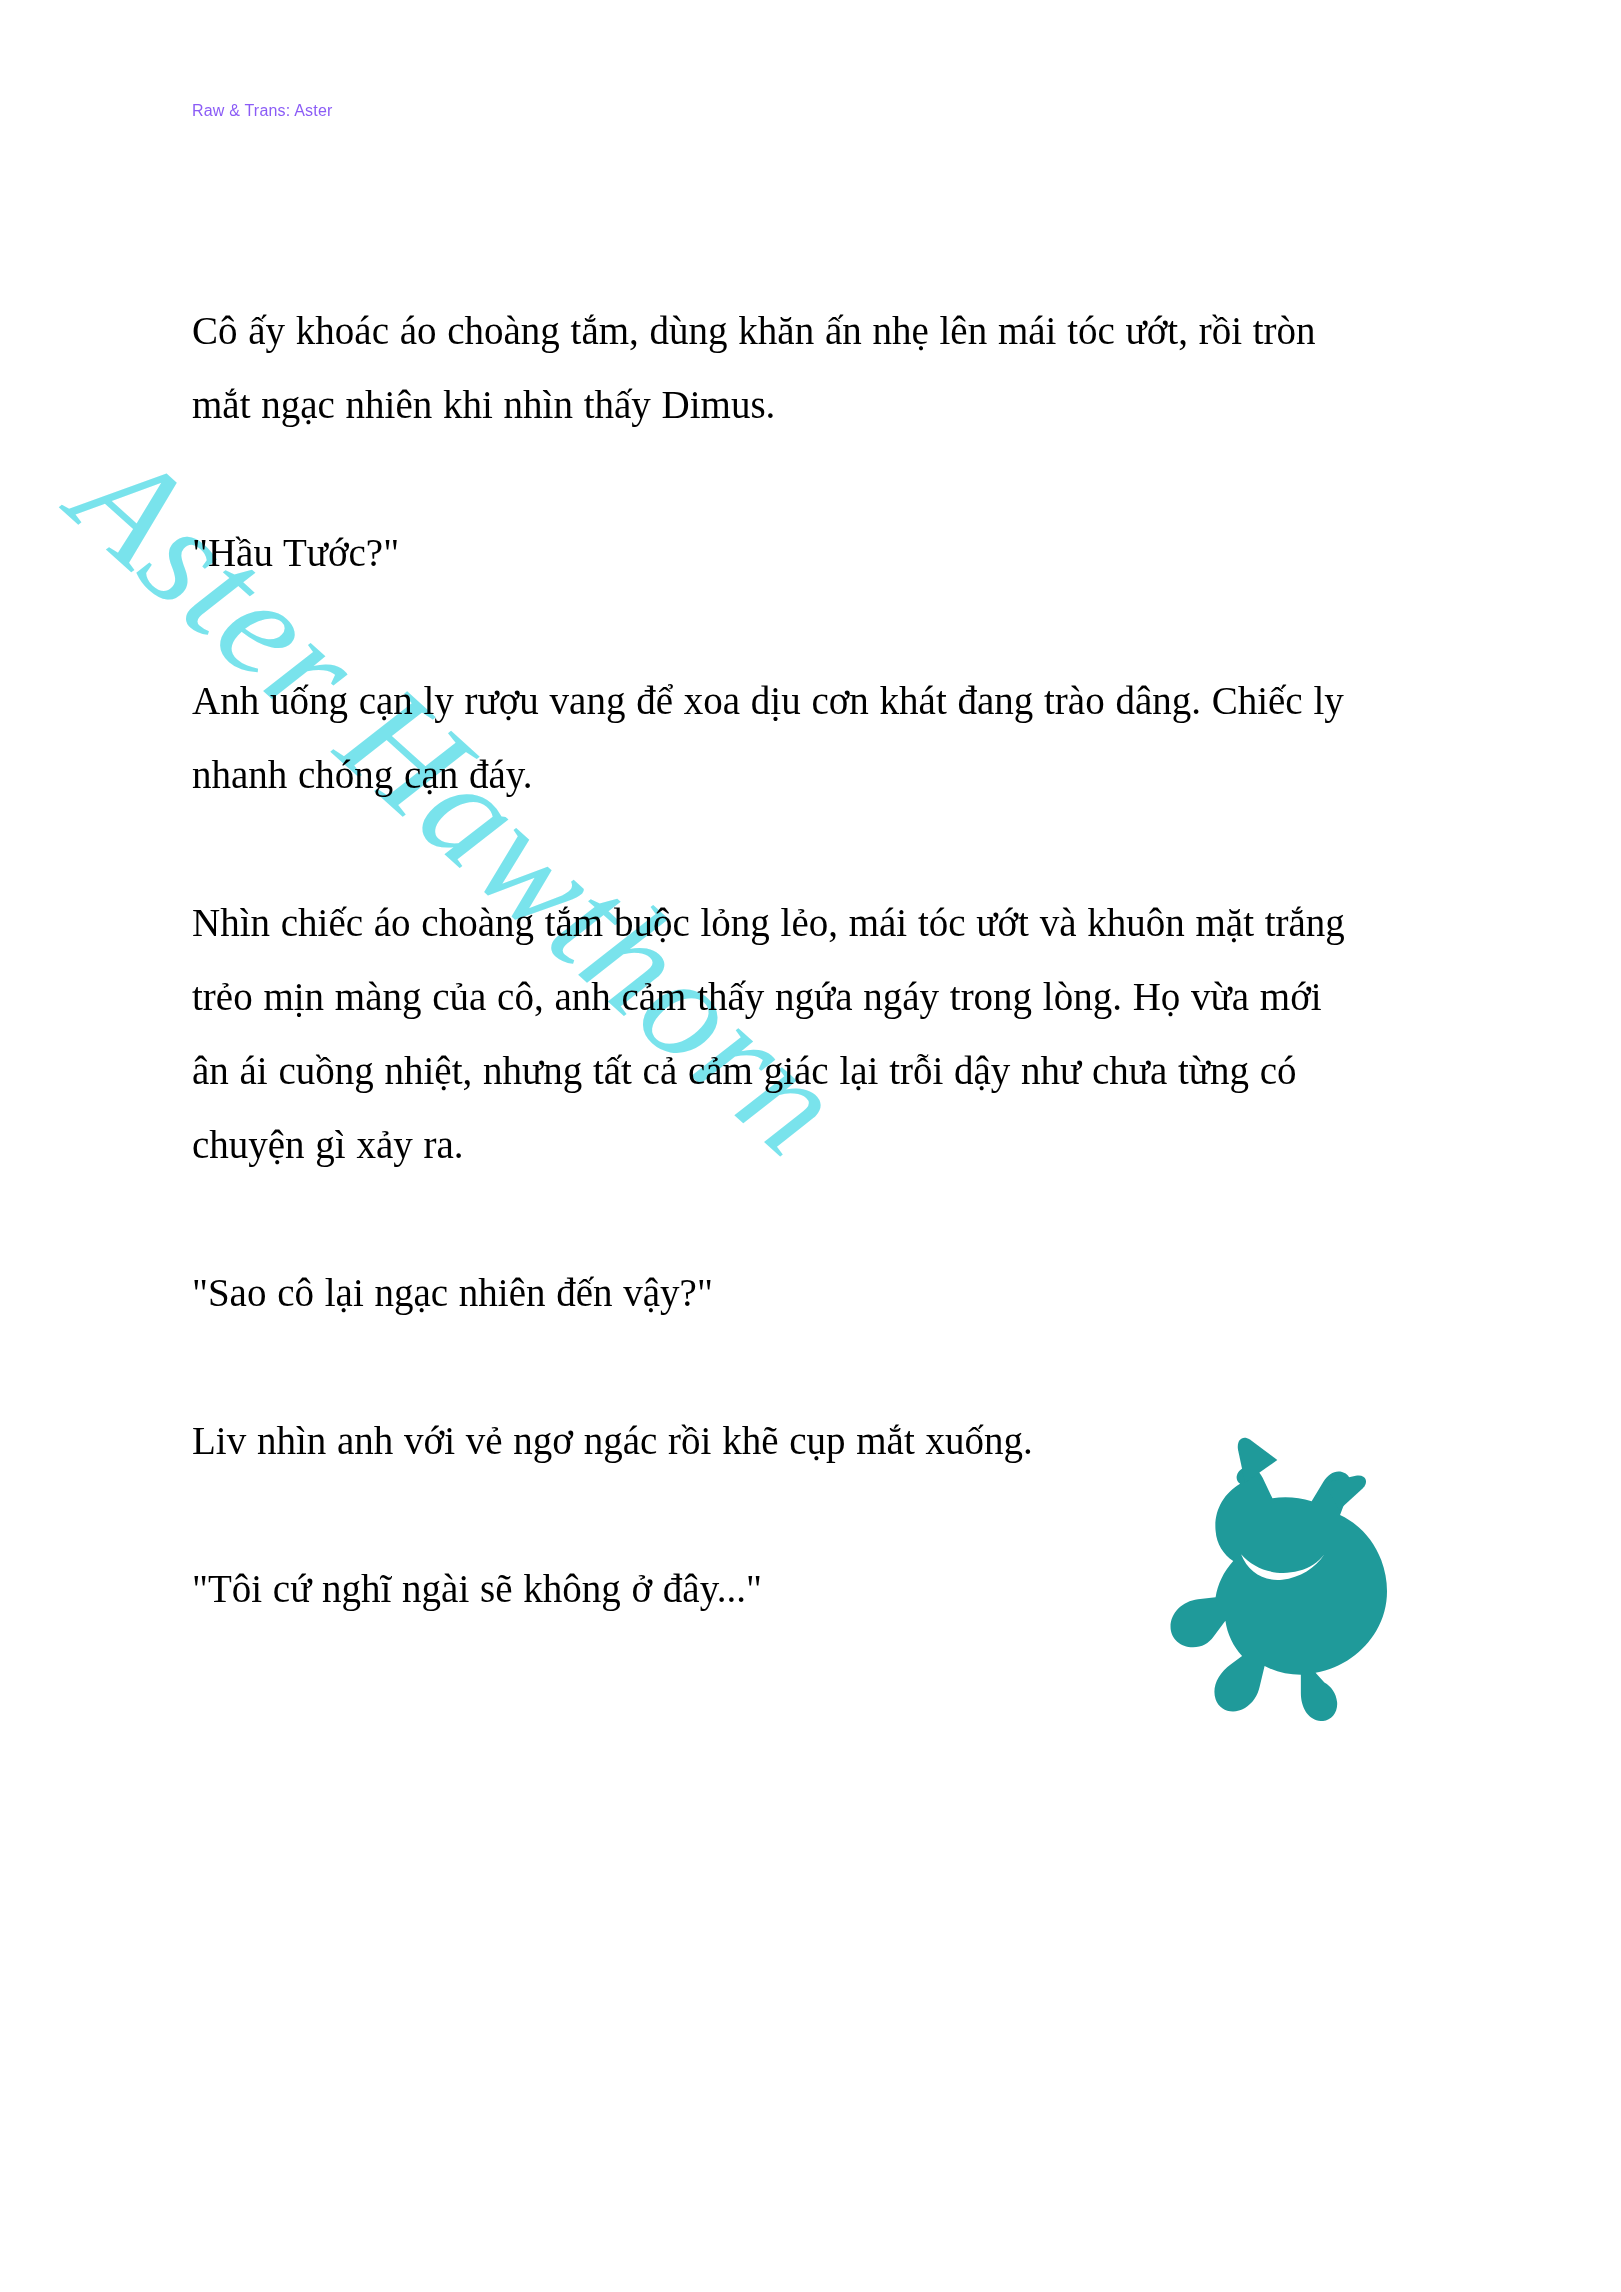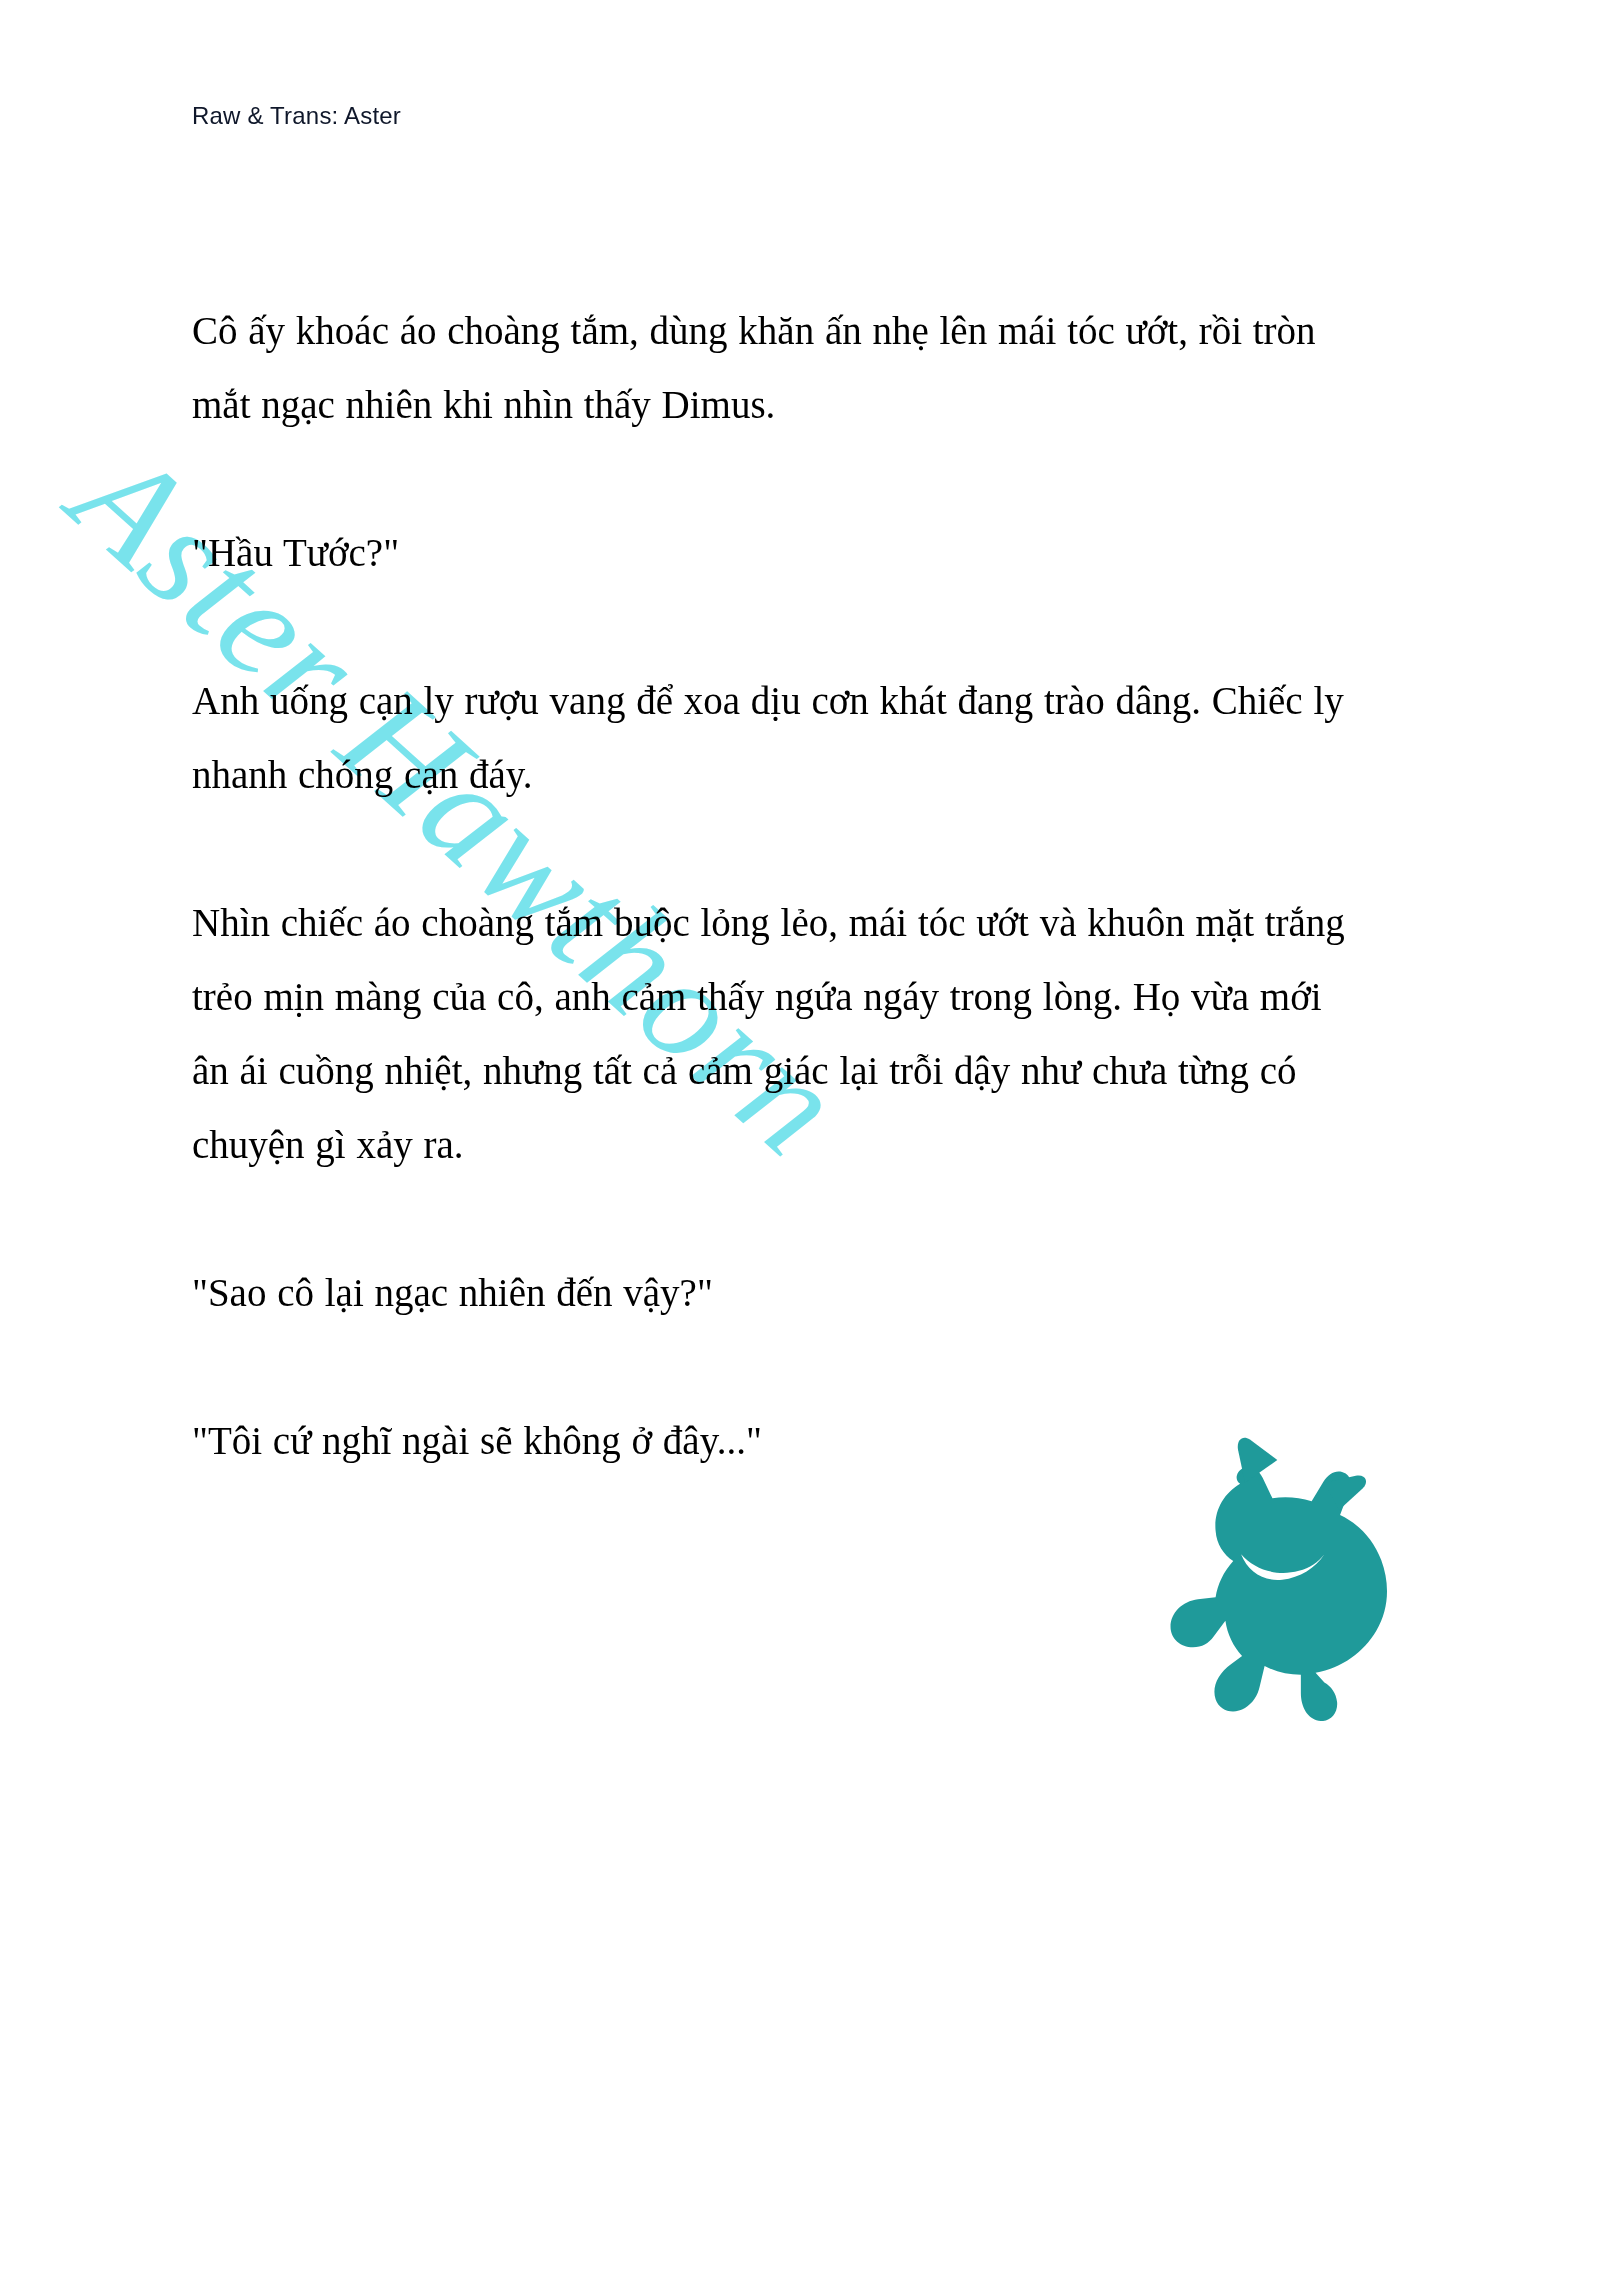--- a/index.html
+++ b/index.html
@@ -16,23 +16,23 @@
     overflow: hidden;
     box-sizing: border-box;
   }
 
   
   .doc-header {
     position: absolute;
     top: 102px;
     left: 192px;
     font-family: "Liberation Sans", sans-serif;
-    font-size: 24px;
+    font-size: 16px;
     font-weight: 400;
-    color: #0f172a;
+    color: #8b5cf6;
     letter-spacing: 0.2px;
     white-space: nowrap;
     z-index: 5;
     text-align: right;
   }
 
   
   .body-col {
     position: absolute;
     top: 294px;
@@ -100,20 +100,21 @@
   <div class="watermark">
     <div class="watermark-text">Aster Hawthorn</div>
   </div>
 
   <div class="body-col">
     <p class="para">Cô ấy khoác áo choàng tắm, dùng khăn ấn nhẹ lên mái tóc ướt, rồi tròn mắt ngạc nhiên khi nhìn thấy Dimus.</p>
     <p class="para">"Hầu Tước?"</p>
     <p class="para">Anh uống cạn ly rượu vang để xoa dịu cơn khát đang trào dâng. Chiếc ly nhanh chóng cạn đáy.</p>
     <p class="para">Nhìn chiếc áo choàng tắm buộc lỏng lẻo, mái tóc ướt và khuôn mặt trắng trẻo mịn màng của cô, anh cảm thấy ngứa ngáy trong lòng. Họ vừa mới ân ái cuồng nhiệt, nhưng tất cả cảm giác lại trỗi dậy như chưa từng có chuyện gì xảy ra.</p>
     <p class="para">"Sao cô lại ngạc nhiên đến vậy?"</p>
+    <p class="para">Liv nhìn anh với vẻ ngơ ngác rồi khẽ cụp mắt xuống.</p>
     <p class="para">"Tôi cứ nghĩ ngài sẽ không ở đây..."</p>
   </div>
 
   <div class="cat-logo">
     <svg viewBox="0 0 300 320" xmlns="http://www.w3.org/2000/svg" aria-hidden="true">
       <g id="cat-shape" fill="#1f9a9a">
         <path d="M95,78
                  C78,88 68,106 70,126
                  C71,140 78,150 88,157
                  C78,168 72,181 70,194

